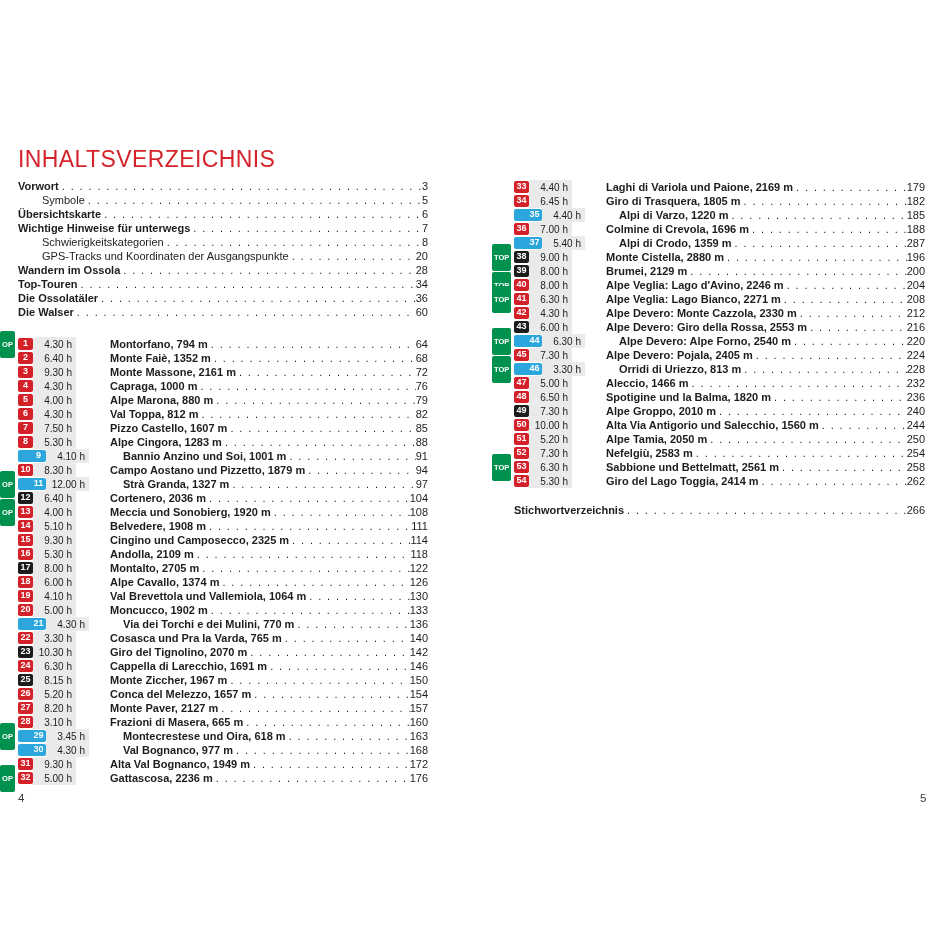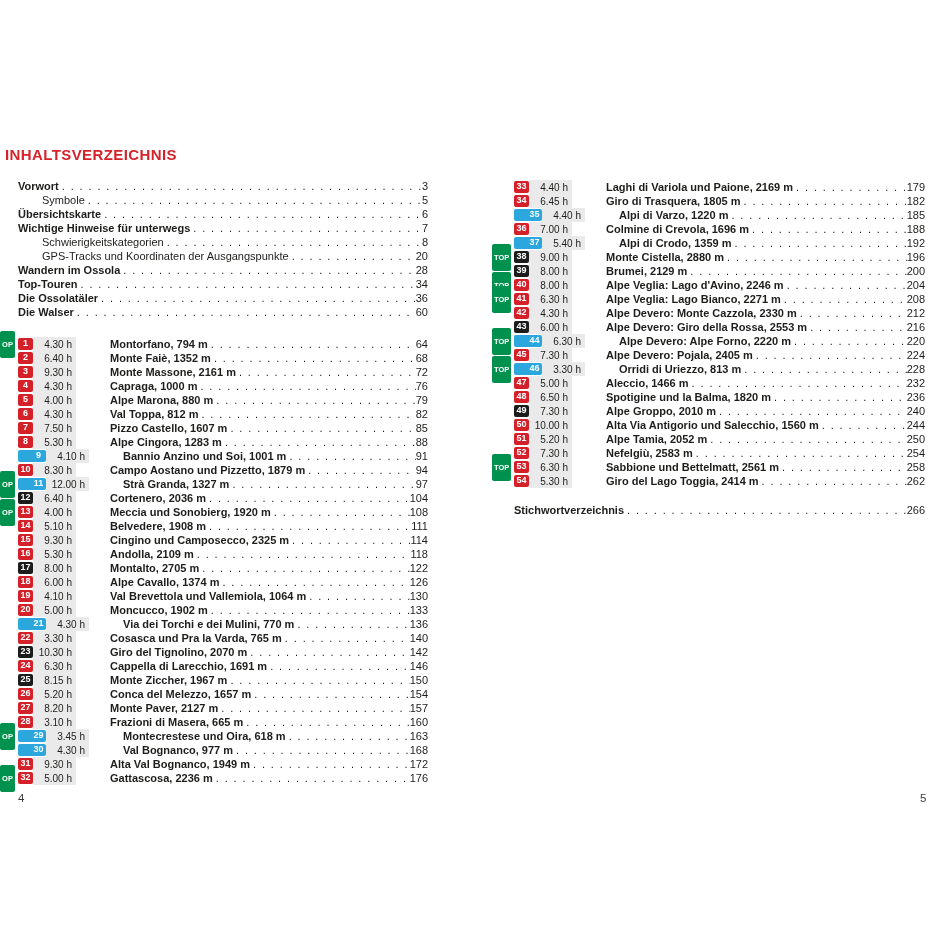--- a/index.html
+++ b/index.html
@@ -1,22 +1,22 @@
 <!DOCTYPE html>
 <html style="--accent_red: #d6232b; --badge_red: #d42129; --badge_blue: #2ba7de; --badge_black: #1c1c1c; --badge_green: #00914f; --band_gray: #eaeaea; --text: #1d1d1b;"><head>
 <meta charset="utf-8">
 <style>
   html,body{margin:0;padding:0;}
   body{
     width:944px;height:944px;background:#ffffff;position:relative;overflow:hidden;
     font-family:"Liberation Sans",sans-serif;color:var(--text,#1d1d1b);
   }
   .heading{
-    position:absolute;left:5px;top:146px;
-    font-size:15px;font-weight:bold;letter-spacing:.4px;color:var(--accent_red,#d6232b);
+    position:absolute;left:18px;top:146px;
+    font-size:23px;font-weight:normal;letter-spacing:.4px;color:var(--accent_red,#d6232b);
   }
   
   .lrow{display:flex;align-items:center;height:14px;font-size:11px;}
   .dots{flex:1;overflow:hidden;white-space:nowrap;margin-left:3px;min-width:6px;}
   .dots::before{
     content:". . . . . . . . . . . . . . . . . . . . . . . . . . . . . . . . . . . . . . . . . . . . . . . . . . . . . . . . . . . . . . . . . . . . . . . . . . . .";
     letter-spacing:1.4px;font-size:11px;color:var(--text,#1d1d1b);
   }
   .pnum{font-size:11px;white-space:nowrap;}
   
@@ -604,21 +604,21 @@
 
     <div class="trow blue">
       <span class="slot-top">
         <i class="topb hidden"></i>
       </span>
       <span class="num">37</span>
       <span class="time">5.40 h</span>
       <span class="rest">
         <span class="ttitle">Alpi di Crodo, 1359 m</span>
         <span class="dots"></span>
-        <span class="pnum">192</span>
+        <span class="pnum">287</span>
       </span>
     </div>
 
     <div class="trow black">
       <span class="slot-top">
         <i class="topb">TOP</i>
       </span>
       <span class="num">38</span>
       <span class="time">9.00 h</span>
       <span class="rest">
@@ -693,21 +693,21 @@
       </span>
     </div>
 
     <div class="trow blue">
       <span class="slot-top">
         <i class="topb">TOP</i>
       </span>
       <span class="num">44</span>
       <span class="time">6.30 h</span>
       <span class="rest">
-        <span class="ttitle">Alpe Devero: Alpe Forno, 2220 m</span>
+        <span class="ttitle">Alpe Devero: Alpe Forno, 2540 m</span>
         <span class="dots"></span>
         <span class="pnum">220</span>
       </span>
     </div>
 
     <div class="trow red">
       <span class="slot-top">
         <i class="topb hidden"></i>
       </span>
       <span class="num">45</span>
@@ -784,21 +784,21 @@
       </span>
     </div>
 
     <div class="trow red">
       <span class="slot-top">
         <i class="topb hidden"></i>
       </span>
       <span class="num">51</span>
       <span class="time">5.20 h</span>
       <span class="rest">
-        <span class="ttitle">Alpe Tamia, 2052 m</span>
+        <span class="ttitle">Alpe Tamia, 2050 m</span>
         <span class="dots"></span>
         <span class="pnum">250</span>
       </span>
     </div>
 
     <div class="trow red">
       <span class="slot-top">
         <i class="topb hidden"></i>
       </span>
       <span class="num">52</span>

